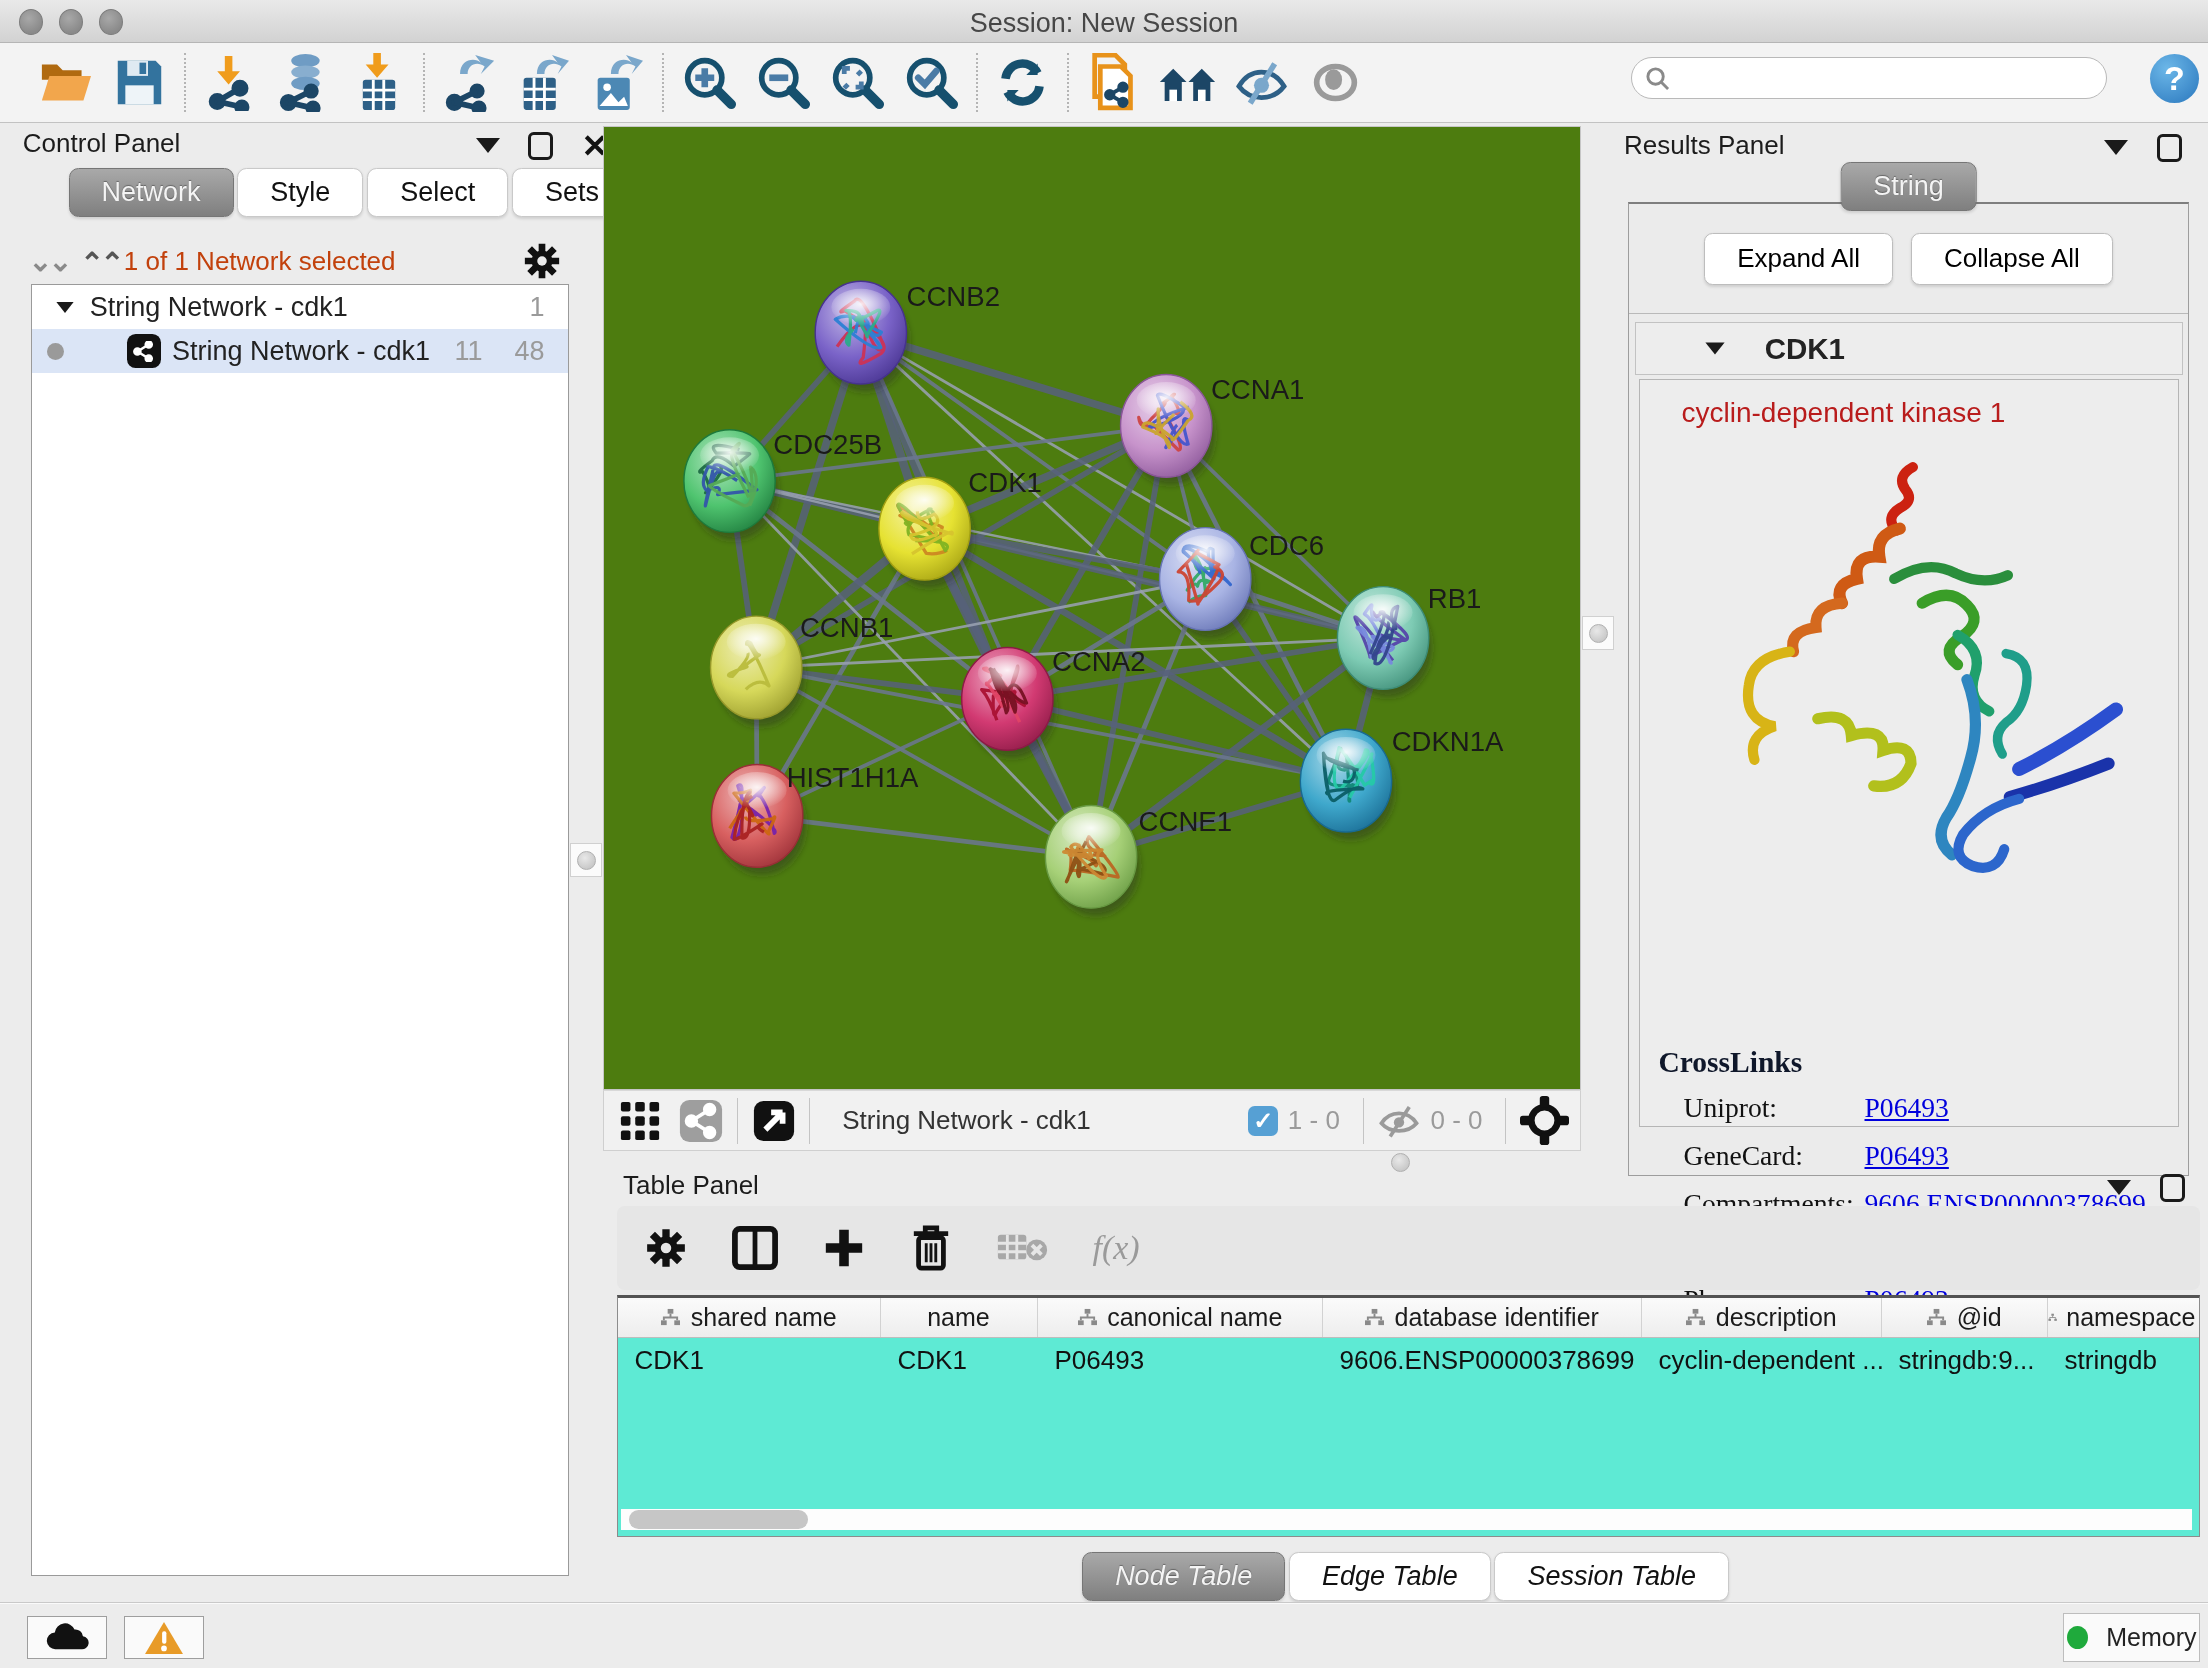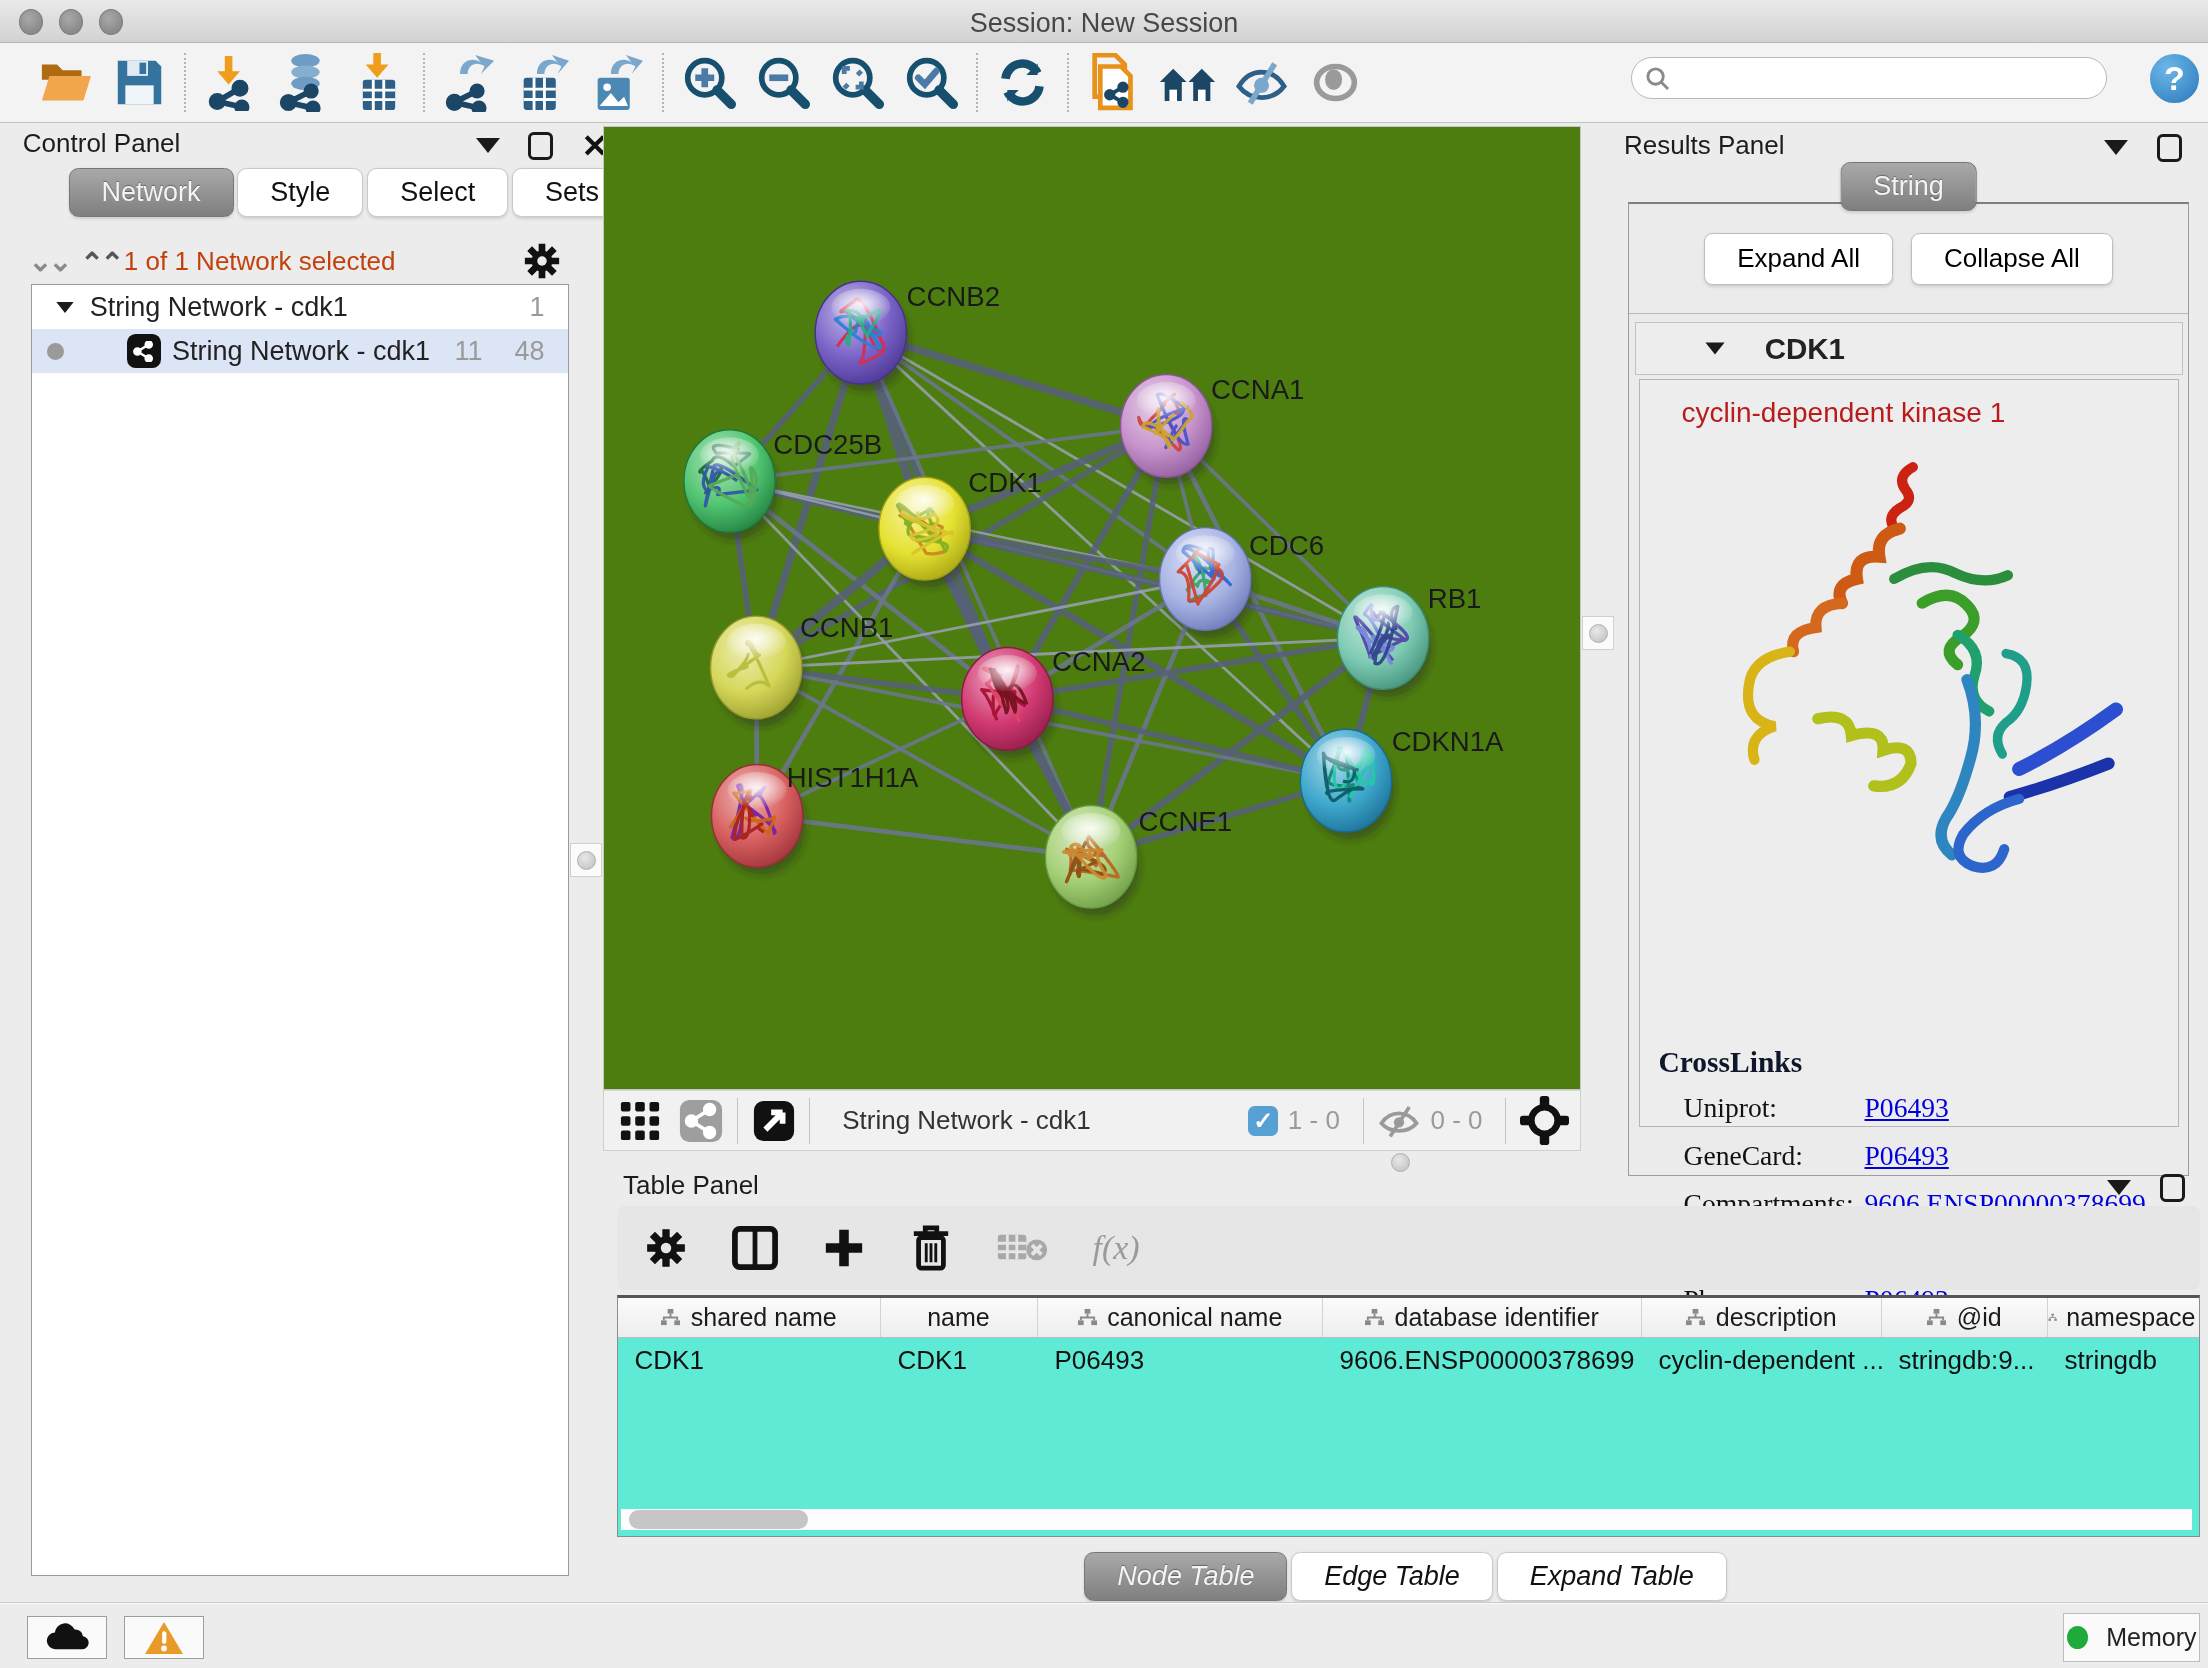--- a/index.html
+++ b/index.html
@@ -802,21 +802,21 @@
       <div class="td-cell" style="width:166px">stringdb:9...</div>
       <div class="td-cell" style="width:148px">stringdb</div>
     </div>
     <div class="hscroll">
       <div class="hthumb"></div>
     </div>
   </div>
   <div class="tp-tabs">
     <div class="tab selected">Node Table</div>
     <div class="tab">Edge Table</div>
-    <div class="tab">Expand Table</div>
+    <div class="tab">Session Table</div>
   </div>
 </div>
 
 <div class="statusbar">
   <div class="sb-btn" style="left:27px">
     <svg width="46" height="30" viewBox="0 0 48 32">
       <path d="M12 28 a9 9 0 0 1 -1 -18 a11 11 0 0 1 21 -3 a8 8 0 0 1 9 7 a7 7 0 0 1 -2 14 Z" fill="#111"></path>
     </svg>
   </div>
   <div class="sb-btn" style="left:124px">

